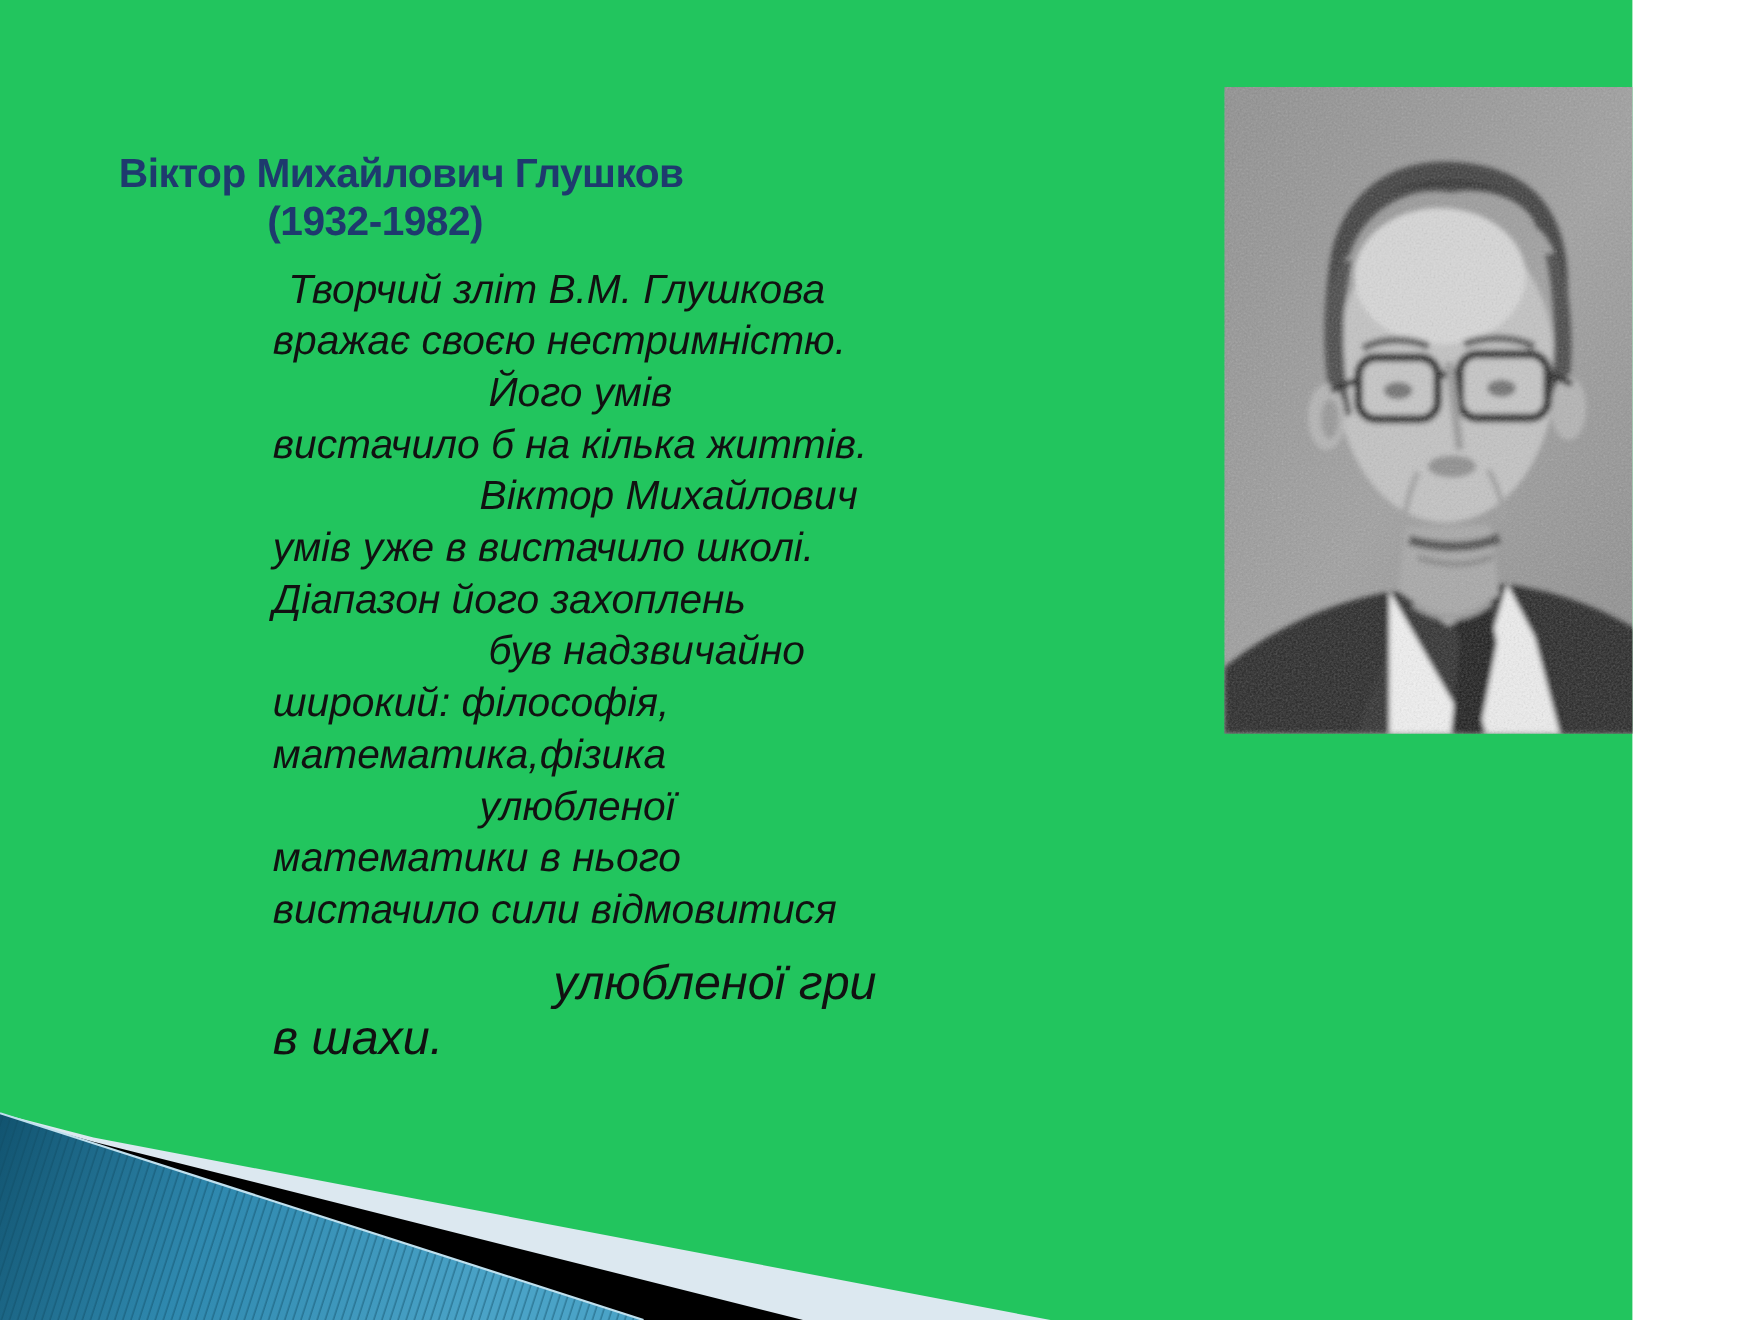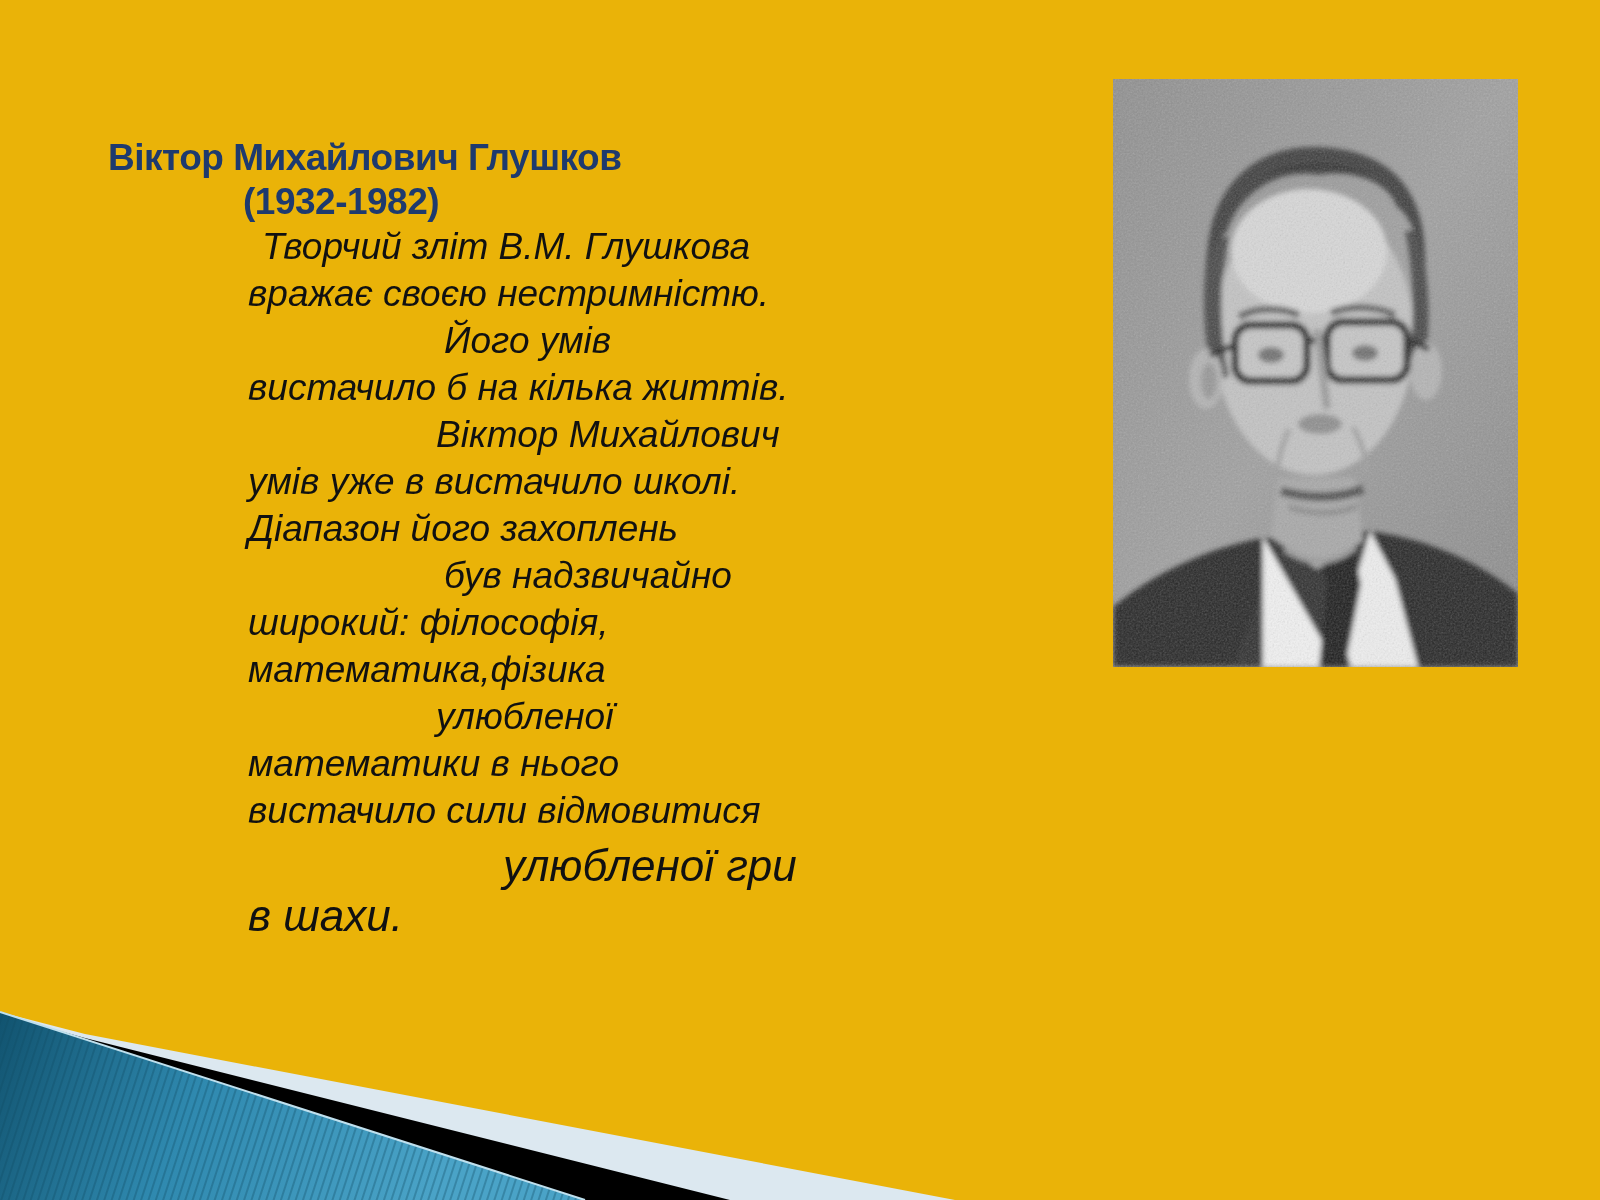--- a/index.html
+++ b/index.html
@@ -1,35 +1,35 @@
 <!DOCTYPE html>
 <html lang="uk"><head>
 <meta charset="utf-8">
 <style>
   html,body{margin:0;padding:0;background:#ffffff;}
   .slide{
     position:relative;
-    width:1600px;height:1200px;
-    background:#eab308;
+    width:1484px;height:1200px;
+    background:#22c55e;
     overflow:hidden;
     font-family:"Liberation Sans", sans-serif;
   }
   
   .title-block{
     position:absolute;left:108px;top:136px;
     color:#1e3a6e;
     font-weight:bold;
     font-size:37px;line-height:44px;
     letter-spacing:-0.5px;
     white-space:nowrap;
   }
   .title-line2{padding-left:135px;}
   
   .body-block{
-    position:absolute;left:248px;top:223px;
+    position:absolute;left:248px;top:239px;
     width:920px;
     color:#111111;
     font-style:italic;
     font-size:37px;line-height:47px;
     white-space:nowrap;
   }
   .body-line{height:47px;}
   .body-line.large{
     font-size:44px;line-height:50px;height:50px;
   }
@@ -81,21 +81,21 @@
       <div class="body-line">математика,фізика</div>
 
 
       <div class="body-line" style="padding-left: 188px;">улюбленої</div>
 
       <div class="body-line">математики в нього</div>
 
       <div class="body-line">вистачило сили відмовитися</div>
 
 
-      <div class="body-line large" style="padding-left: 255px; margin-top: 7px;">улюбленої гри</div>
+      <div class="body-line large" style="padding-left: 255px; margin-top: 19px;">улюбленої гри</div>
 
       <div class="body-line large">в шахи.</div>
     </div>
 
   <div class="photo" title="Grainy black-and-white portrait of V.M. Hlushkov: balding man with glasses, dark suit, white shirt and dark tie">
     <svg viewBox="0 0 405 588" preserveAspectRatio="none">
       <defs>
         <filter id="soften" x="-10%" y="-10%" width="120%" height="120%">
           <feGaussianBlur stdDeviation="2.6"></feGaussianBlur>
         </filter>

